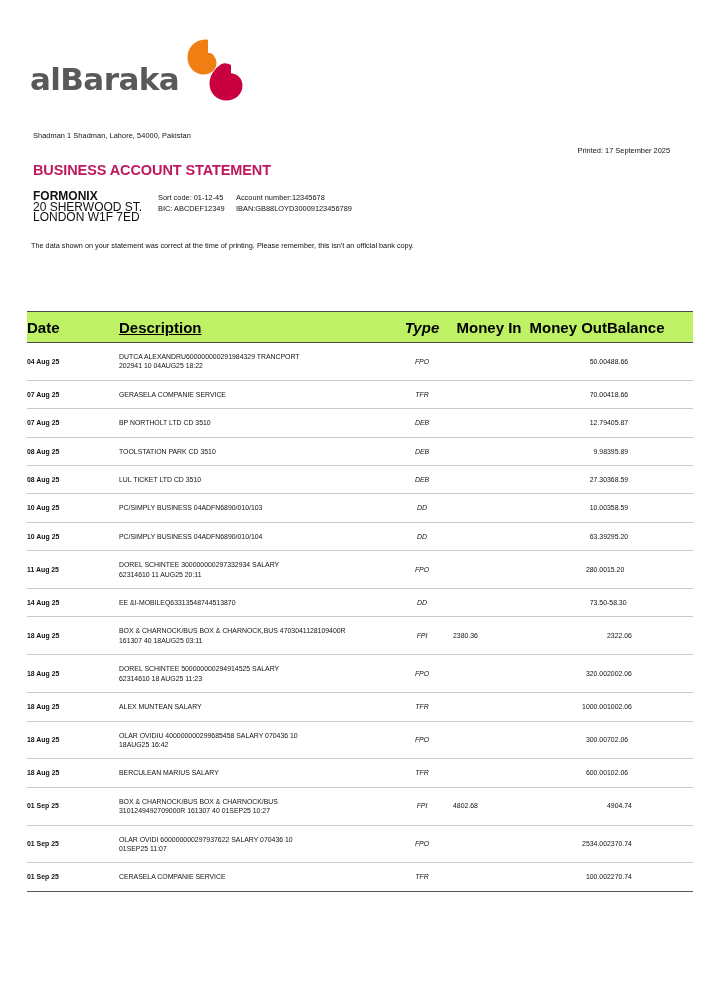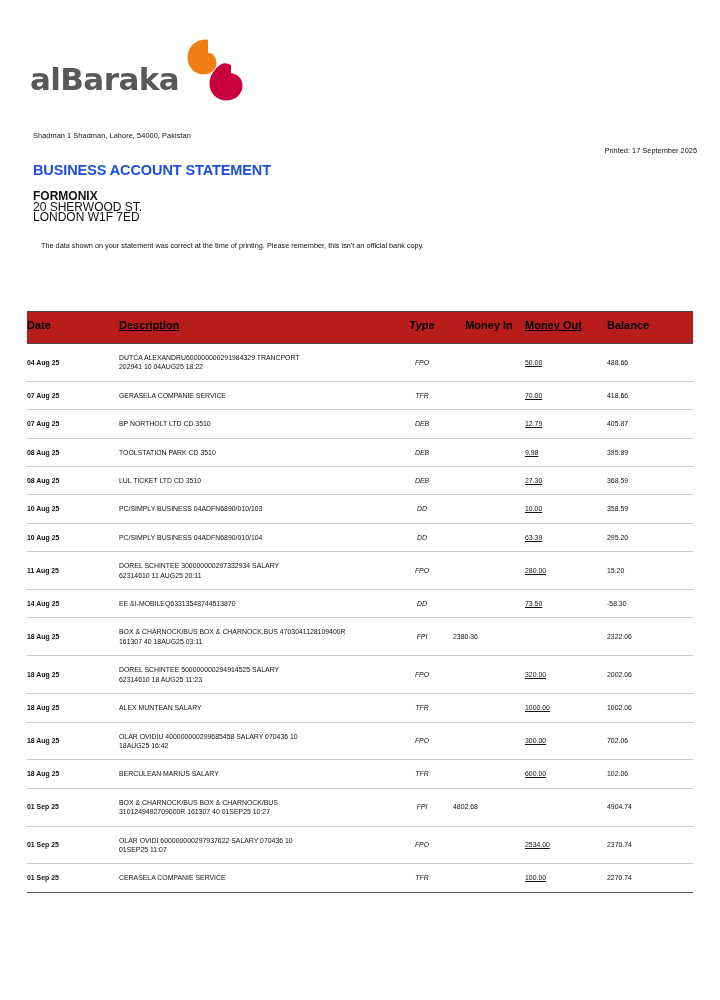--- a/index.html
+++ b/index.html
@@ -55,34 +55,34 @@
   .bank-address {
     position: absolute;
     left: 33px;
     top: 131px;
     font-size: 7.4px;
     color: #111;
     letter-spacing: 0.05px;
   }
   .printed {
     position: absolute;
-    right: 23px;
+    right: 50px;
     top: 146px;
     font-size: 7.4px;
     color: #111;
     text-align: right;
   }
   .stmt-title {
     position: absolute;
     left: 33px;
     top: 162px;
     font-size: 14.5px;
     font-weight: bold;
     letter-spacing: -0.1px;
-    color: #1d4ed8;
+    color: #be185d;
   }
 
   .cust-block {
     position: absolute;
     left: 33px;
     top: 191px;
     font-size: 12px;
     line-height: 10.6px;
     color: #111;
   }
@@ -94,21 +94,21 @@
     top: 193px;
     font-size: 7.4px;
     line-height: 10.6px;
     color: #111;
   }
   .acct-row { white-space: nowrap; }
   .acct-row .c1 { display: inline-block; width: 78px; }
 
   .note1 {
     position: absolute;
-    left: 41px;
+    left: 31px;
     top: 241px;
     font-size: 7.3px;
     color: #111;
   }
   .note2 {
     position: absolute;
     left: 33px;
     top: 278px;
     font-size: 7.3px;
     color: #111;
@@ -117,44 +117,44 @@
   
   .tbl {
     position: absolute;
     left: 27px;
     top: 311px;
     width: 666px;
     border-collapse: collapse;
     table-layout: fixed;
   }
   .tbl thead th {
-    background: #b91c1c;
+    background: #bef264;
     border-top: 1.4px solid #4a4a4a;
     border-bottom: 1.4px solid #4a4a4a;
-    font-size: 11px;
+    font-size: 15px;
     font-weight: bold;
     color: #000;
-    padding: 7px 0 12px 0;
+    padding: 7px 0 6px 0;
     vertical-align: middle;
   }
   .tbl tbody td {
     border-bottom: 1px solid #c9c9c9;
     font-size: 6.9px;
     color: #111;
     padding: 9px 0 9px 0;
     vertical-align: middle;
     line-height: 9.4px;
   }
   .tbl tbody tr:last-child td { border-bottom: 1.1px solid #555; }
 
   .c-date   { width: 92px;  text-align: left; }
   .c-desc   { width: 272px; text-align: left; }
   .c-type   { width: 62px;  text-align: center; font-style: italic; }
   .c-in     { width: 72px;  }
-  .c-out    { width: 82px;  text-align: left; text-decoration: underline; }
+  .c-out    { width: 82px;  text-align: right; }
   .c-bal    { width: 86px;  text-align: left; }
 
   th.c-date  { padding-left: 8px; }
   td.c-date  { padding-left: 8px; font-weight: bold; font-size: 7.1px; }
   th.c-desc  { padding-left: 66px; text-decoration: underline; }
   td.c-desc  { padding-left: 66px; }
   th.c-in    { padding-right: 10px; }
   td.c-in    { padding-right: 10px; }
   th.c-out   { padding-right: 20px; }
   td.c-out   { padding-right: 20px; }
@@ -207,20 +207,30 @@
   <div class="bank-address">Shadman 1 Shadman, Lahore, 54000, Pakistan</div>
   <div class="printed">Printed: 17 September 2025</div>
   <div class="stmt-title">BUSINESS ACCOUNT STATEMENT</div>
 
   <div class="cust-block">
     <div class="cust-name">FORMONIX</div>
     <div>20 SHERWOOD ST.</div>
     <div>LONDON W1F 7ED</div>
   </div>
 
+  <div class="acct-block">
+    <div class="acct-row">
+      <span class="c1"><span>Sort code:</span>
+      <span>01-12-45</span></span><span>Account number:</span><span>12345678</span>
+    </div>
+    <div class="acct-row">
+      <span class="c1"><span>BIC:</span>
+      <span>ABCDEF12349</span></span><span>IBAN:</span><span>GB88LOYD30009123456789</span>
+    </div>
+  </div>
 
   <div class="note1">The data shown on your statement was correct at the time of printing. Please remember, this isn't an official bank copy.</div>
 
   <table class="tbl">
     <thead>
       <tr>
         <th class="c-date">Date</th>
         <th class="c-desc">Description</th>
         <th class="c-type">Type</th>
         <th class="c-in">Money In</th>

